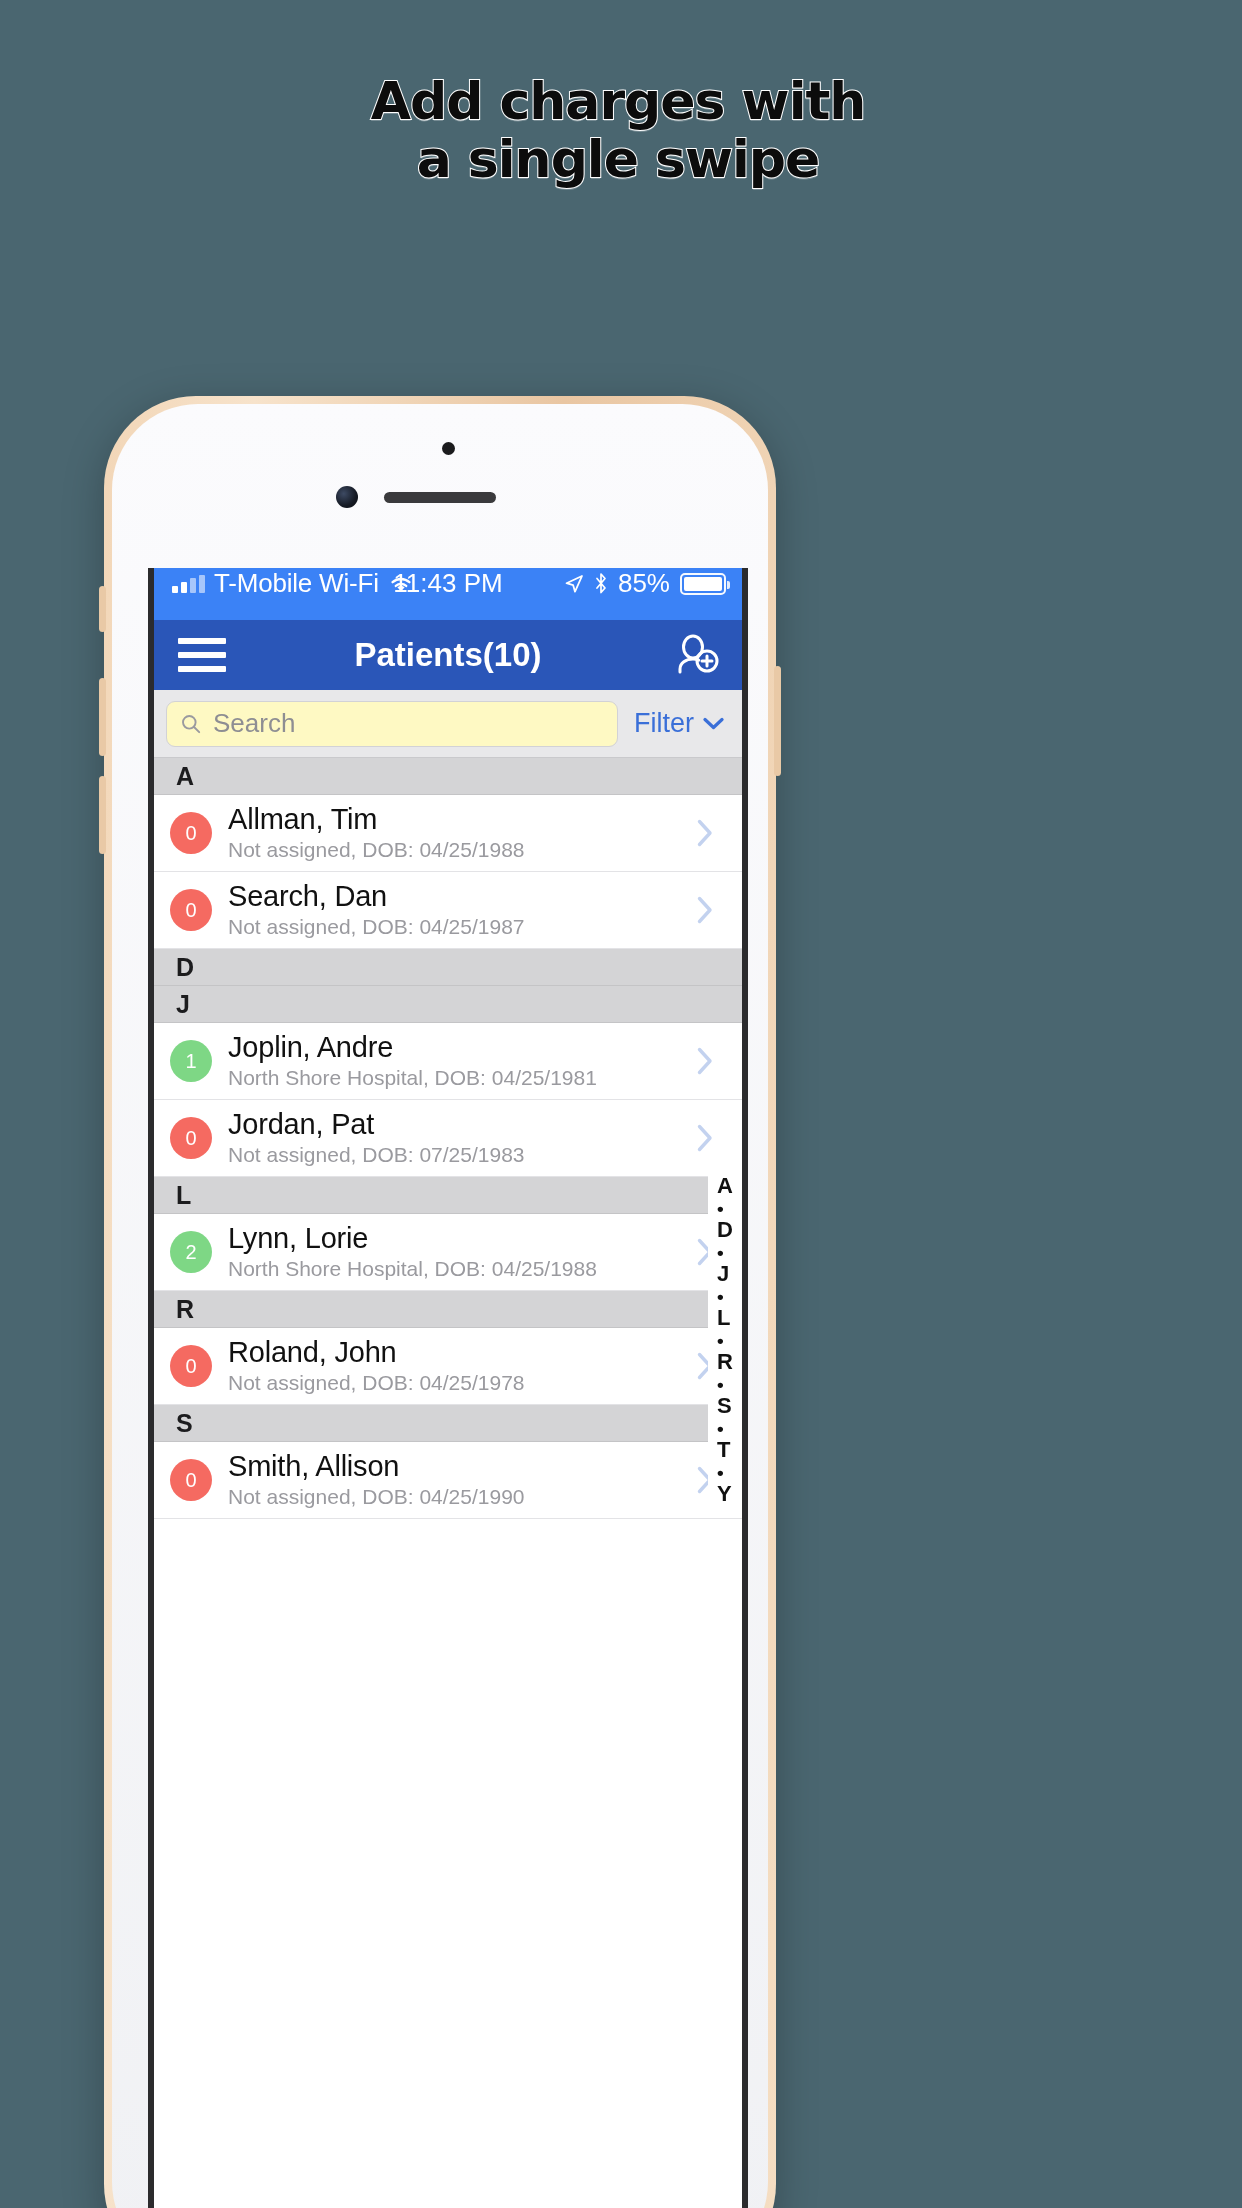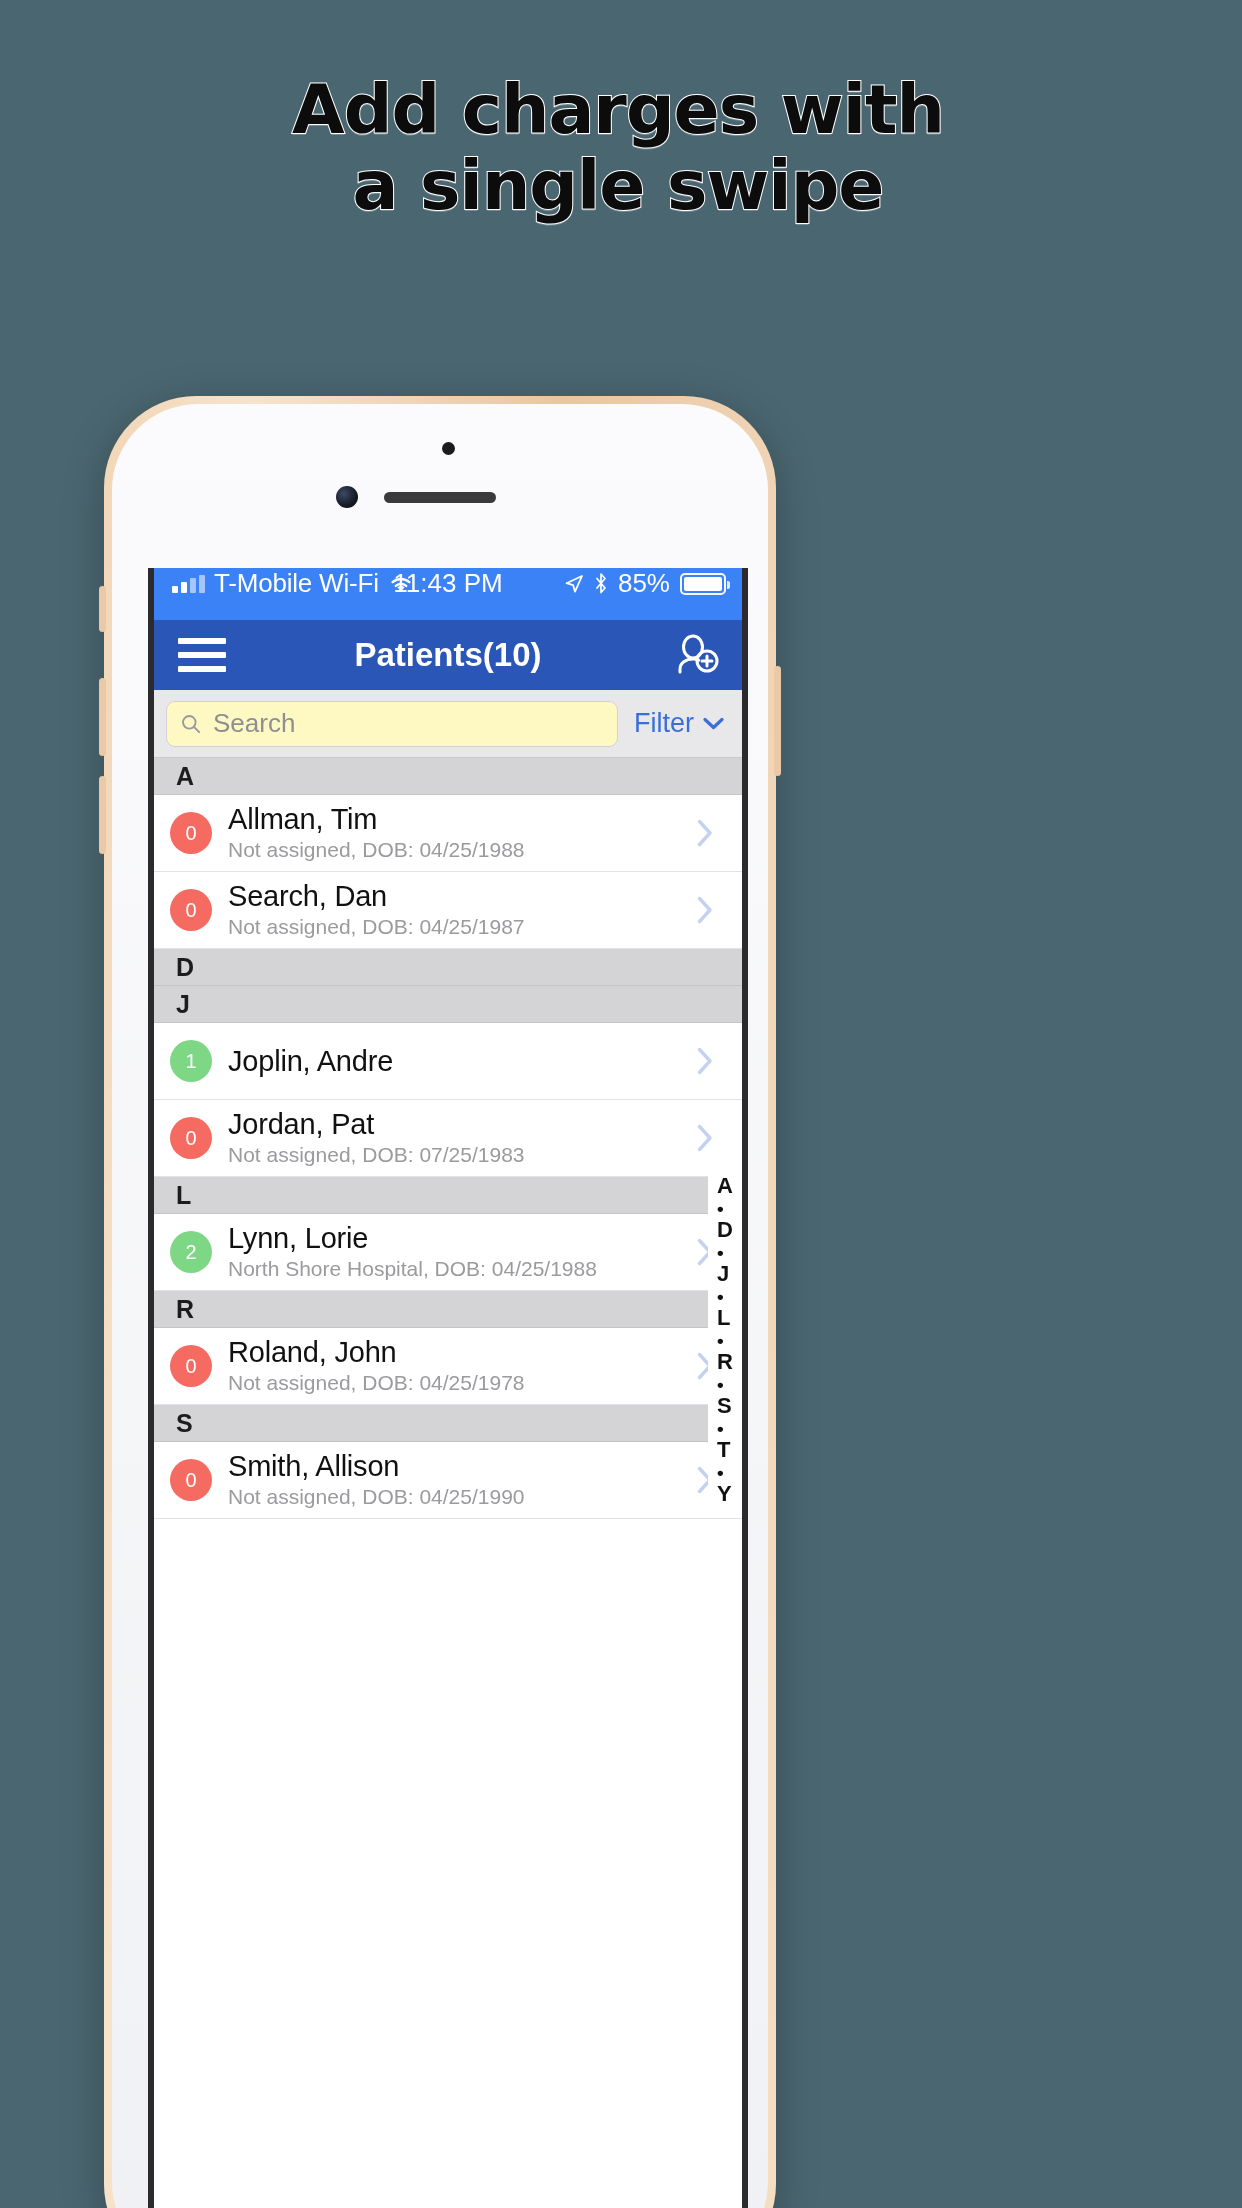--- a/index.html
+++ b/index.html
@@ -10,21 +10,21 @@
     overflow:hidden;
     position:relative;
   }
 
   
   .headline {
     position:absolute; left:0; top:72px; width:1236px;
     text-align:center;
     font-family:"DejaVu Sans", sans-serif;
     font-weight:bold;
-    font-size:68px;
+    font-size:52px;
     line-height:1.12;
     letter-spacing:-1px;
     color:#0c0c0c;
     -webkit-text-stroke:2px #ffffff;
     paint-order:stroke fill;
     text-shadow:0 2px 0 rgba(255,255,255,.25);
   }
   .headline .l2 { display:block; }
 
   
@@ -285,20 +285,21 @@
 
   <div class="sec">D</div>
 
 
   <div class="sec">J</div>
 
   <div class="row">
     <div class="badge green">1</div>
     <div class="rowtext">
       <div class="rowname">Joplin, Andre</div>
+      <div class="rowsub">North Shore Hospital, DOB: 04/25/1981</div>
     </div>
     <svg class="chev-r" viewBox="0 0 17 28">
       <path d="M2.5 2.5L13 14 2.5 25.5" fill="none" stroke="#c3d2ef" stroke-width="3.4" stroke-linecap="round" stroke-linejoin="round"></path>
     </svg>
   </div>
 
   <div class="row">
     <div class="badge red">0</div>
     <div class="rowtext">
       <div class="rowname">Jordan, Pat</div>

